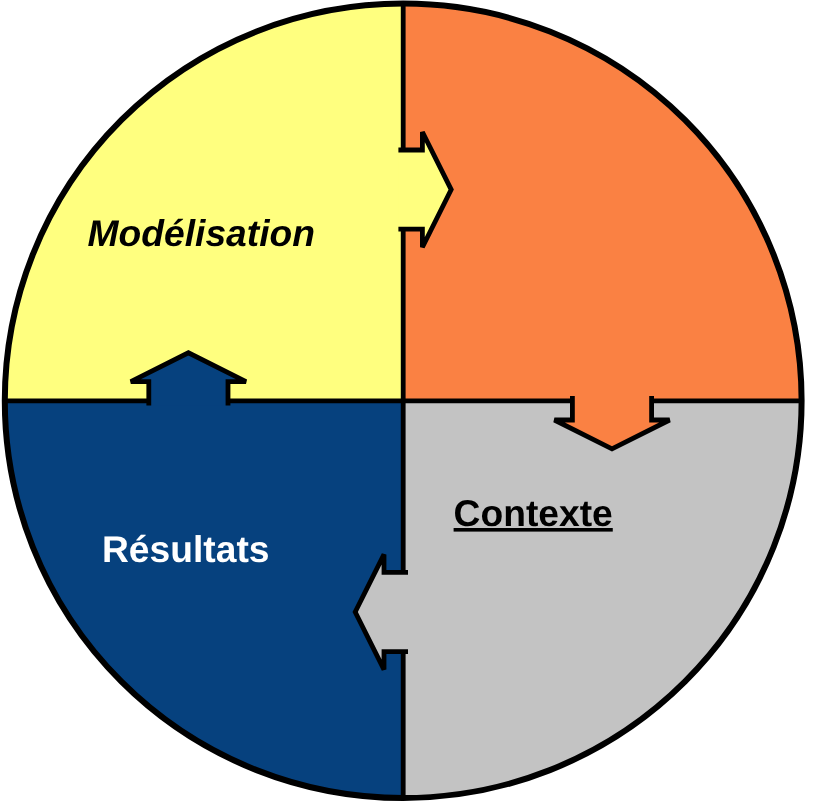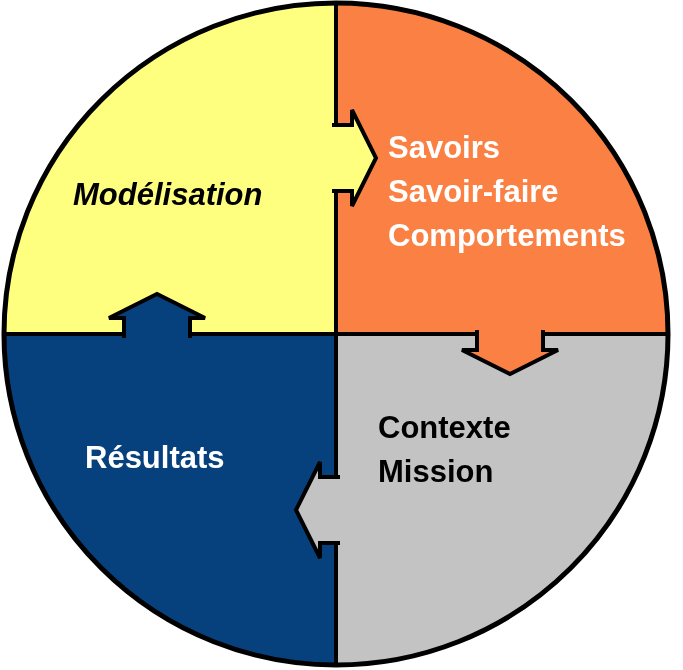--- a/index.html
+++ b/index.html
@@ -17,21 +17,21 @@
     font-weight: bold;
     font-size: 31px;
     line-height: 44px;
     white-space: nowrap;
   }
   .text-dark  { color: #000000; }
   .text-light { color: #ffffff; }
   .label-modelisation { left: 73px;  top: 173px; font-style: italic; }
   .label-savoirs      { left: 388px; top: 126px; }
   .label-resultats    { left: 85px; top: 436px; }
-  .label-contexte     { left: 378px; top: 406px; }
+  .label-contexte     { left: 378px; top: 406px; text-decoration: underline; }
 </style>
 </head>
 <body>
 
 <div class="stage">
 
   <svg width="683" height="670" viewBox="0 0 683 670">
 
     <path d="M336,334 L4,334 A332,331 0 0 1 336,3 Z" fill="#FFFF7F"></path>
     <path d="M336,334 L336,3 A332,331 0 0 1 668,334 Z" fill="#FA8143"></path>
@@ -46,28 +46,22 @@
     <path d="M340,477 L320,477 L320,462 L296,510 L320,558 L320,543 L340,543" stroke="#000000" stroke-width="4" stroke-linejoin="miter" fill="#C3C3C3"></path>
     <path d="M124,338 L124,318 L109,318 L157,294 L205,318 L190,318 L190,338" stroke="#000000" stroke-width="4" stroke-linejoin="miter" fill="#06417E"></path>
 
     <ellipse cx="336" cy="334" rx="332" ry="331" fill="none" stroke="#000000" stroke-width="5"></ellipse>
   </svg>
 
   <div class="q-label text-dark label-modelisation">
     <div>Modélisation</div>
   </div>
 
-  <div class="q-label text-light label-savoirs">
-    <div>Savoirs</div>
-    <div>Savoir-faire</div>
-    <div>Comportements</div>
-  </div>
 
   <div class="q-label text-dark label-contexte">
     <div>Contexte</div>
-    <div>Mission</div>
   </div>
 
   <div class="q-label text-light label-resultats">
     <div>Résultats</div>
   </div>
 
 </div>
 
 </body></html>

